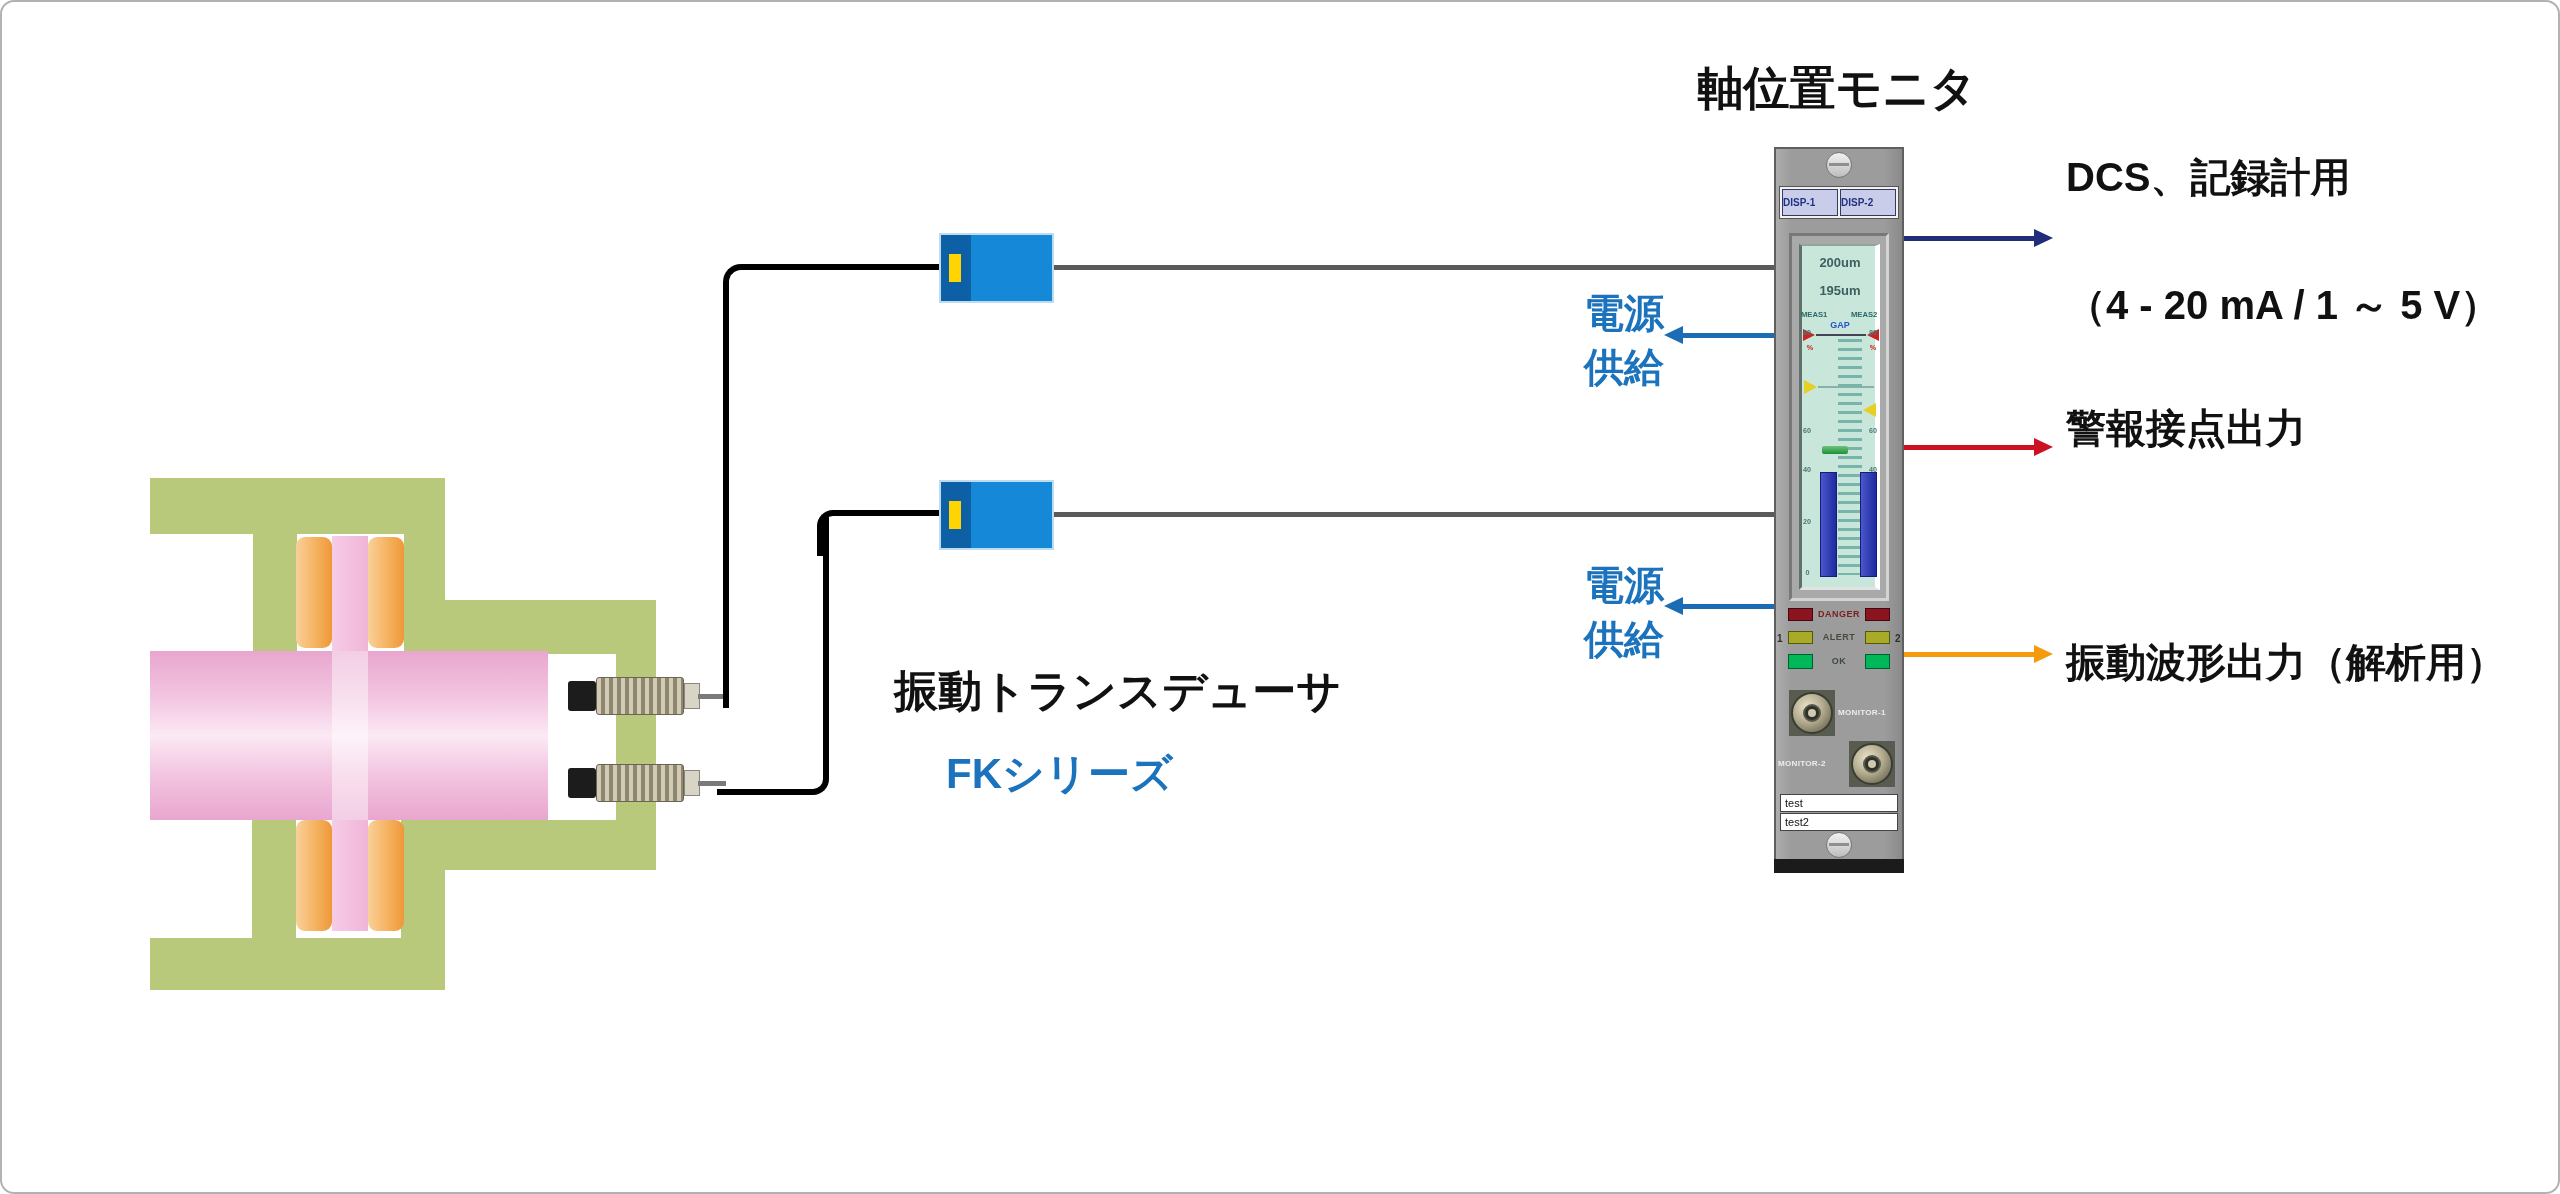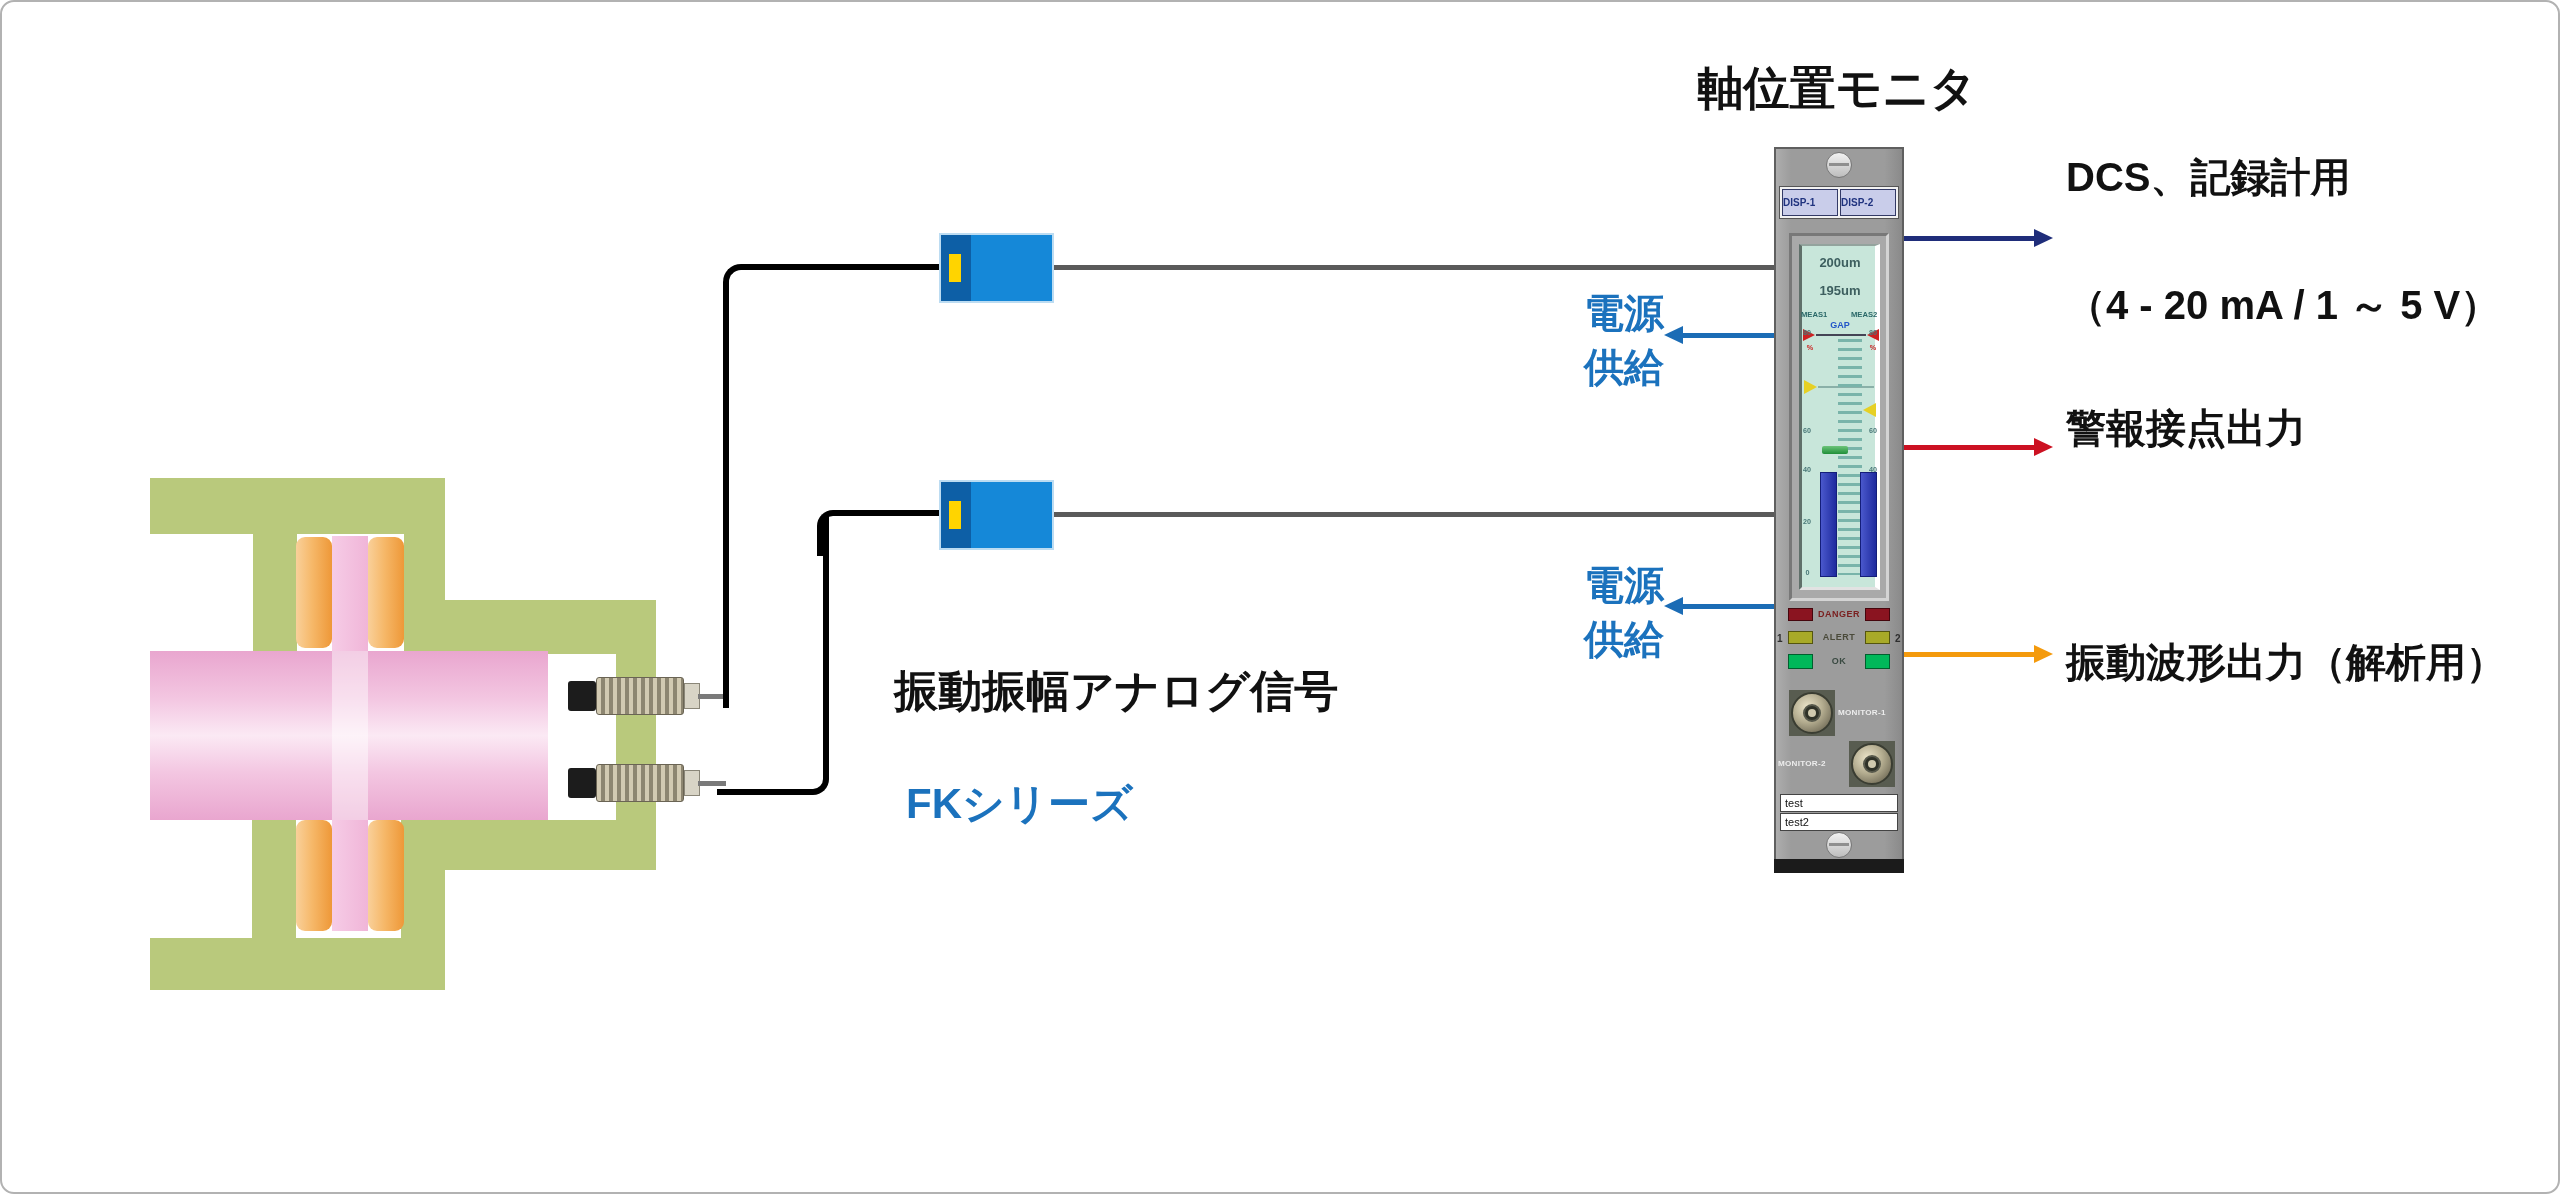--- a/index.html
+++ b/index.html
@@ -115,22 +115,22 @@
   </div>
   <div class="abs converter" style="left:937px;top:478px;width:115px;height:70px;">
     <div class="conv-strip"></div>
     <div class="conv-led" style="top:19px;height:28px;"></div>
   </div>
 
   <div class="abs graycable" style="left:1052px;top:263px;width:722px;height:5px;"></div>
   <div class="abs graycable" style="left:1052px;top:510px;width:722px;height:5px;"></div>
 
   <div class="abs title-text" style="left:1640px;top:56px;width:390px;">軸位置モニタ</div>
-  <div class="abs jp-label" style="left:892px;top:660px;font-size:44px;">振動振幅アナログ信号</div>
-  <div class="abs jp-label jp-blue" style="left:904px;top:744px;margin-top:30px;">FKシリーズ</div>
+  <div class="abs jp-label" style="left:892px;top:660px;font-size:44px;">振動トランスデューサ</div>
+  <div class="abs jp-label jp-blue" style="left:944px;top:744px;">FKシリーズ</div>
 
   <div class="abs pwr-label" style="left:1582px;top:284px;">電源</div>
   <div class="abs pwr-label" style="left:1582px;top:338px;">供給</div>
   <div class="abs shaft-line" style="left:1680px;top:331px;width:92px;background:#1b6cb5;"></div>
   <div class="abs head" style="left:1662px;top:324px;border-top:9px solid transparent;border-bottom:9px solid transparent;border-right:19px solid #1b6cb5;"></div>
 
   <div class="abs pwr-label" style="left:1582px;top:556px;">電源</div>
   <div class="abs pwr-label" style="left:1582px;top:610px;">供給</div>
   <div class="abs shaft-line" style="left:1680px;top:602px;width:92px;background:#1b6cb5;"></div>
   <div class="abs head" style="left:1662px;top:595px;border-top:9px solid transparent;border-bottom:9px solid transparent;border-right:19px solid #1b6cb5;"></div>

